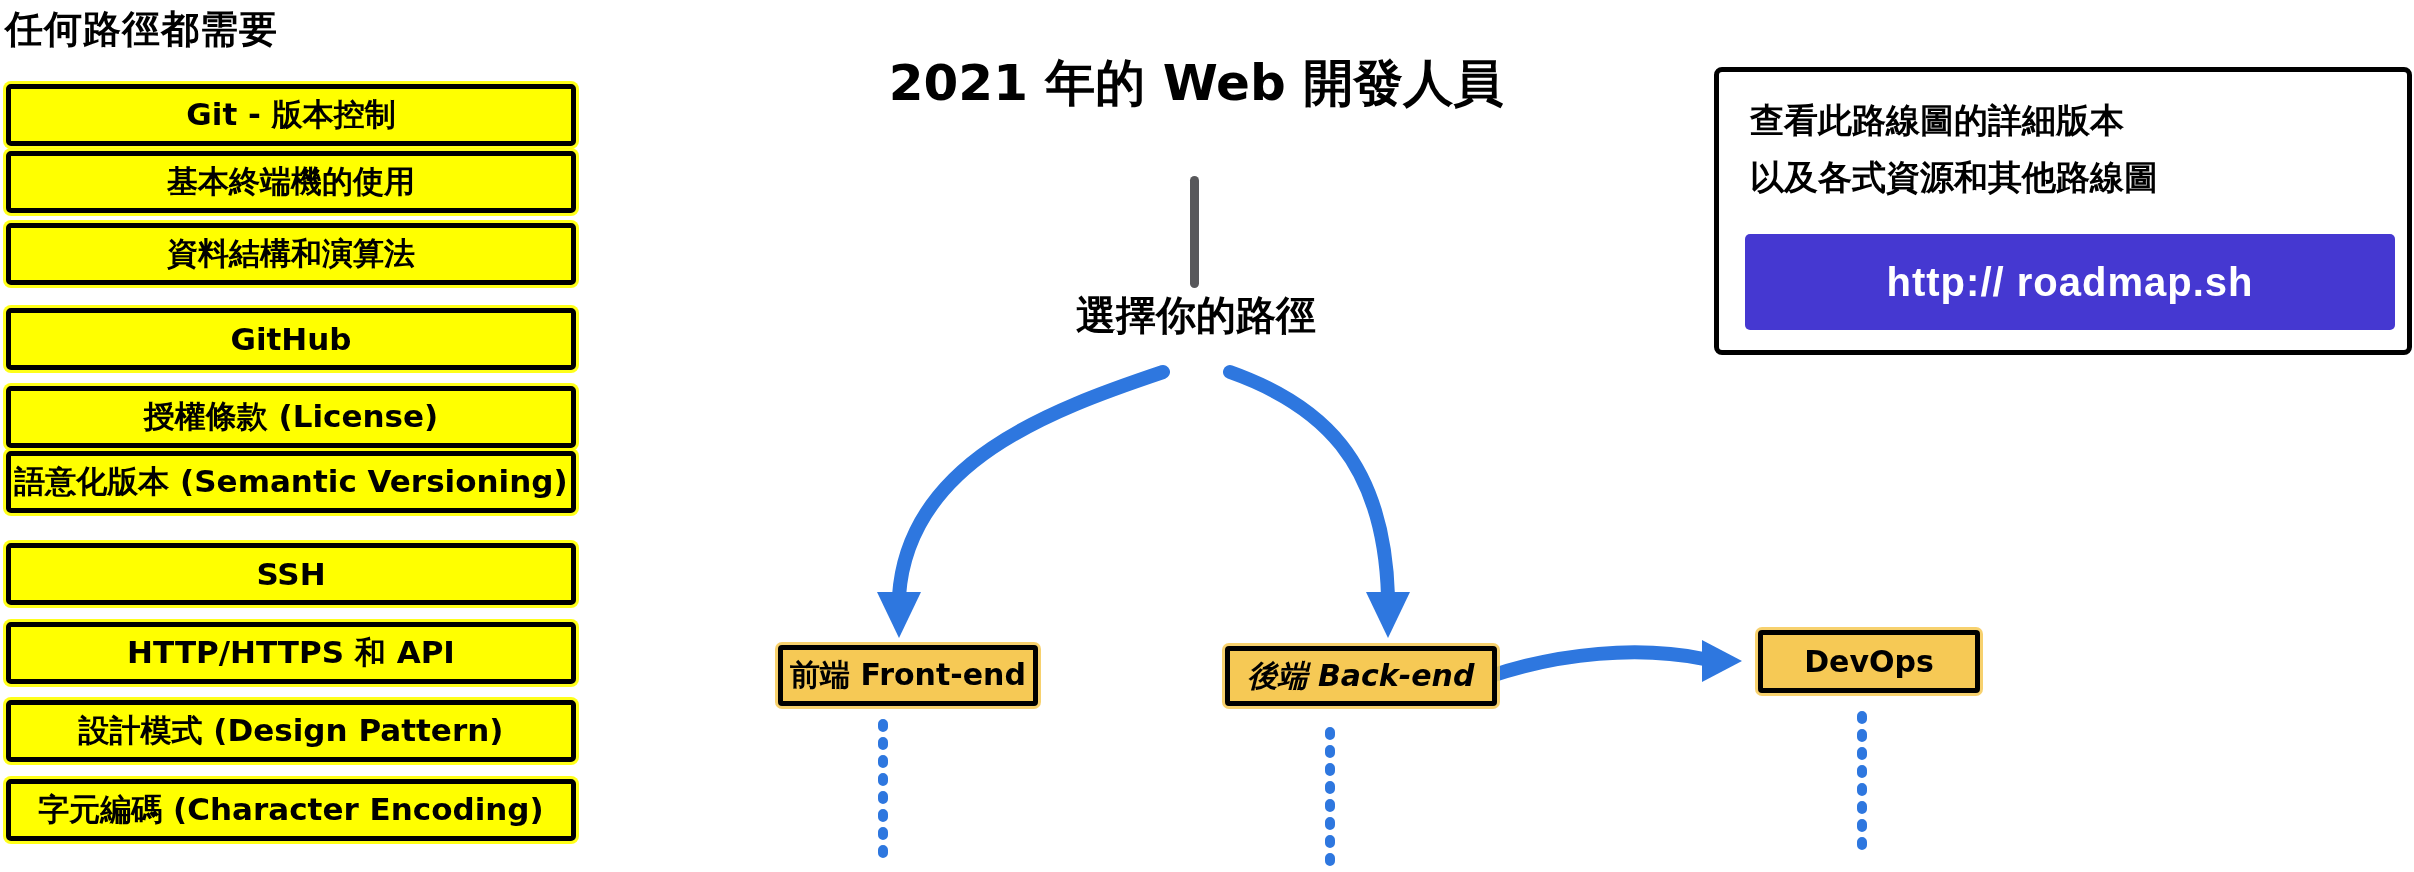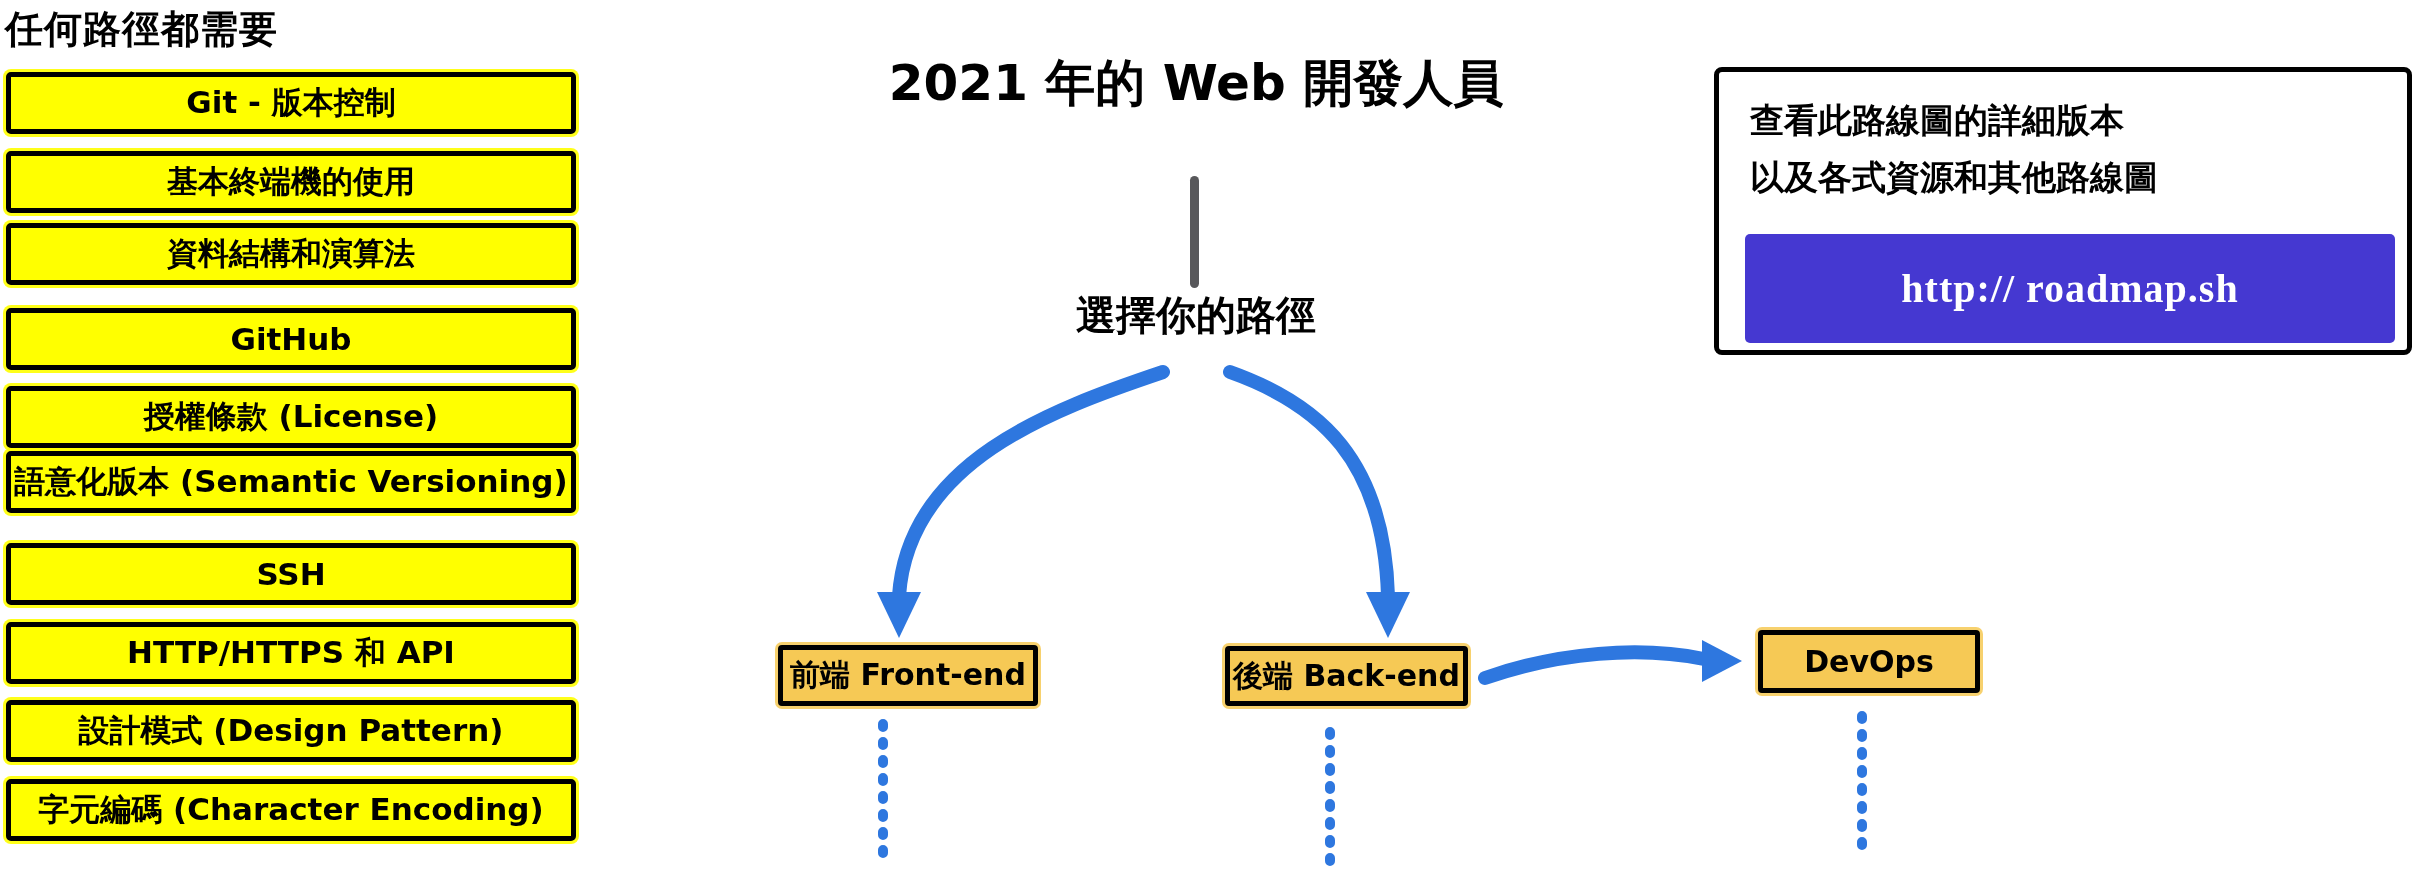--- a/index.html
+++ b/index.html
@@ -40,37 +40,37 @@
   }
   .node{
     position:absolute;z-index:2;
     background:var(--node-orange);
     border:5px solid var(--ink);border-radius:4px;
     box-shadow:0 0 0 3px rgba(246,201,85,.85);
     display:flex;align-items:center;justify-content:center;
     font-size:30px;font-weight:700;color:var(--ink);white-space:nowrap;cursor:pointer;
   }
   .node-frontend{left:778px;top:645px;width:260px;height:61px;}
-  .node-backend{left:1225px;top:646px;width:243px;height:60px;}
+  .node-backend{left:1225px;top:646px;width:272px;height:60px;font-style:italic;}
   .node-devops{left:1758px;top:630px;width:222px;height:63px;}
 
   .info-panel{
     position:absolute;left:1714px;top:67px;width:698px;height:288px;z-index:2;
     background:#fff;border:5px solid var(--ink);border-radius:8px;
   }
   .info-line{
     position:absolute;left:31px;font-size:34px;font-weight:600;color:var(--ink);white-space:nowrap;
   }
   .info-line-1{top:26px;}
   .info-line-2{top:83px;}
   .url-button{
-    position:absolute;left:26px;top:162px;width:650px;height:109px;
+    position:absolute;left:26px;top:162px;width:650px;height:96px;
     background:var(--brand-purple);border:none;border-radius:5px;
     display:flex;align-items:center;justify-content:center;
-    font-family:Liberation Serif, serif;font-size:40px;font-weight:800;color:#ffffff;
+    font-family:Liberation Sans, sans-serif;font-size:40px;font-weight:800;color:#ffffff;
     letter-spacing:1px;white-space:nowrap;cursor:pointer;
   }
 </style>
 </head>
 <body>
 
 <div class="canvas">
 
   <svg class="overlay" viewBox="0 0 2414 872" aria-hidden="true">
 
@@ -84,21 +84,21 @@
 
     <path d="M 1485 678 C 1560 652, 1640 646, 1704 659" fill="none" style="stroke:var(--arrow-blue)" stroke-width="14" stroke-linecap="round"></path>
     <polygon points="1702,640 1702,682 1742,661" style="fill:var(--arrow-blue)"></polygon>
 
     <line x1="883" y1="724" x2="883" y2="854" style="stroke:var(--arrow-blue)" stroke-width="10" stroke-linecap="round" stroke-dasharray="3 15"></line>
     <line x1="1330" y1="732" x2="1330" y2="862" style="stroke:var(--arrow-blue)" stroke-width="10" stroke-linecap="round" stroke-dasharray="3 15"></line>
     <line x1="1862" y1="716" x2="1862" y2="854" style="stroke:var(--arrow-blue)" stroke-width="10" stroke-linecap="round" stroke-dasharray="3 15"></line>
   </svg>
 
   <div class="prereq-title">任何路徑都需要</div>
-  <div class="ybox" style="top:72px">Git - 版本控制</div>
+  <div class="ybox" style="top:84px">Git - 版本控制</div>
   <div class="ybox" style="top:151px">基本終端機的使用</div>
   <div class="ybox" style="top:223px">資料結構和演算法</div>
   <div class="ybox" style="top:386px">授權條款 (License)</div>
   <div class="ybox" style="top:308px">GitHub</div>
   <div class="ybox" style="top:451px">語意化版本 (Semantic Versioning)</div>
   <div class="ybox" style="top:543px">SSH</div>
   <div class="ybox" style="top:622px">HTTP/HTTPS 和 API</div>
   <div class="ybox" style="top:700px">設計模式 (Design Pattern)</div>
   <div class="ybox" style="top:779px">字元編碼 (Character Encoding)</div>
 

